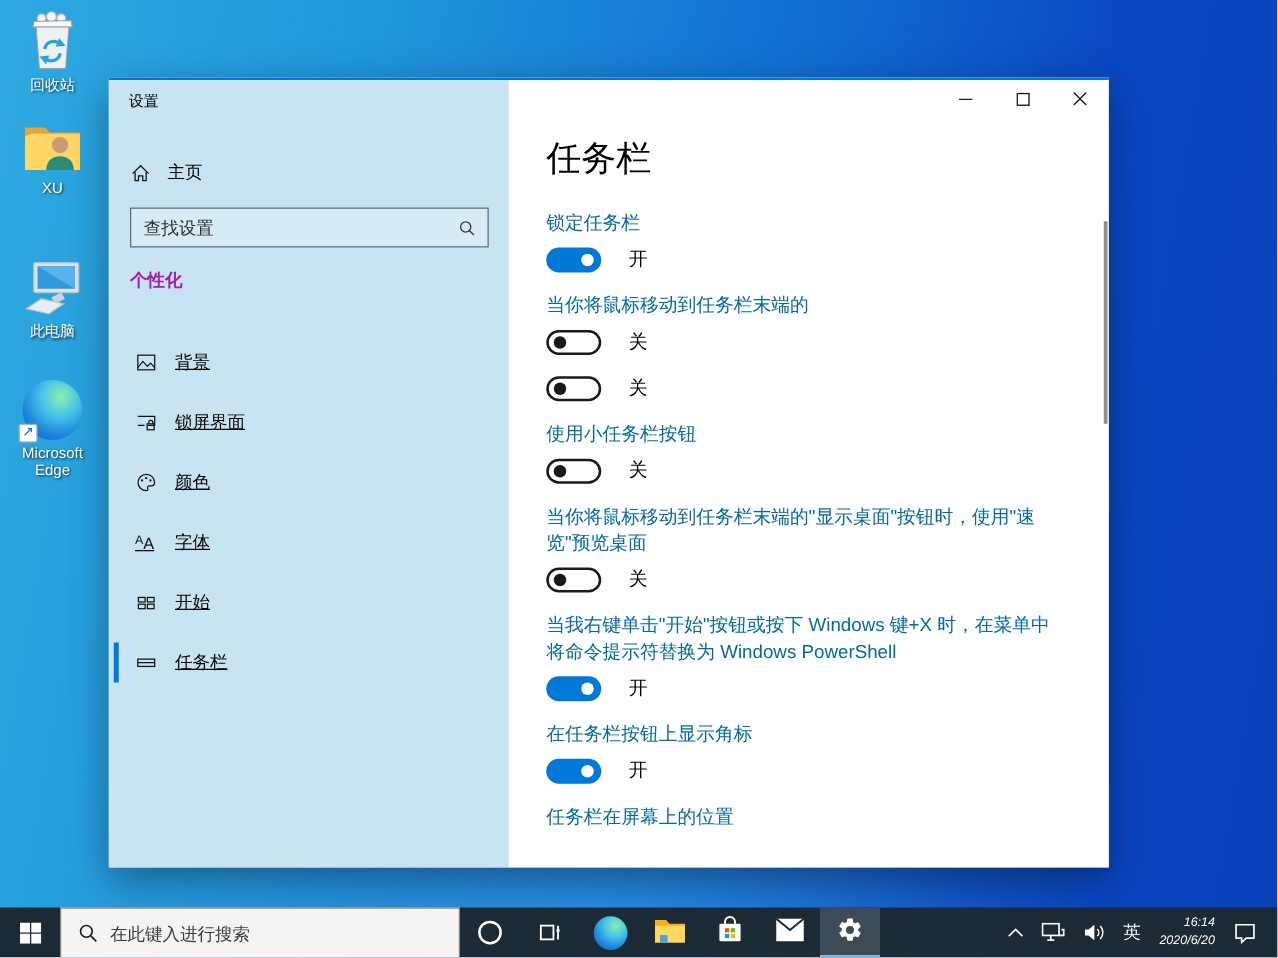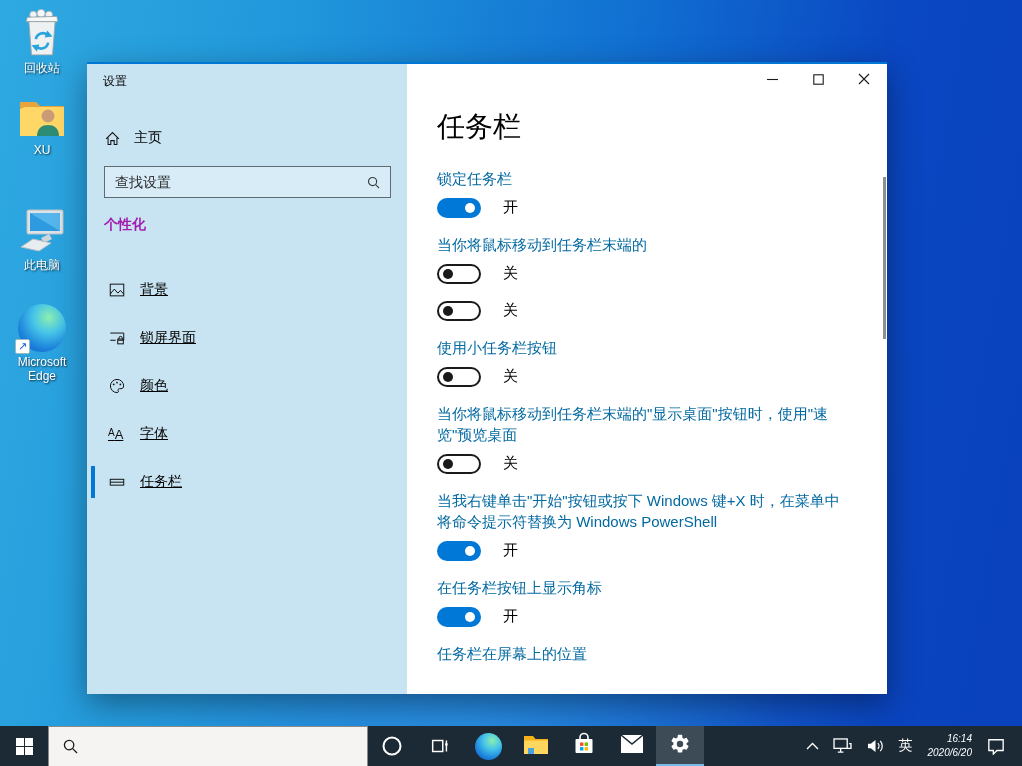--- a/index.html
+++ b/index.html
@@ -201,20 +201,34 @@
           </span>
           <span>颜色</span>
         </div>
         <div class="nav-item">
 
           <span class="nicon">
               <span class="fonts-glyph"><span class="small">A</span>A</span>
             </span>
           <span>字体</span>
         </div>
+        <div class="nav-item">
+
+          <span class="nicon">
+            <svg width="18" height="18" viewBox="0 0 20 20">
+                <g fill="none" stroke="#111" stroke-width="1.1">
+                  <rect x="3" y="5.5" width="6" height="4"></rect>
+                  <rect x="11" y="5.5" width="6" height="4"></rect>
+                  <rect x="3" y="11.5" width="6" height="4"></rect>
+                  <rect x="11" y="11.5" width="6" height="4"></rect>
+                </g>
+              </svg>
+          </span>
+          <span>开始</span>
+        </div>
         <div class="nav-item selected">
           <span class="accent"></span>
           <span class="nicon">
             <svg width="18" height="18" viewBox="0 0 20 20">
                 <rect x="2.5" y="7" width="15" height="6.5" fill="none" stroke="#111" stroke-width="1.1"></rect>
                 <path d="M2.5 10.2h15" stroke="#111" stroke-width="1.1"></path>
               </svg>
           </span>
           <span>任务栏</span>
         </div>
@@ -333,20 +347,21 @@
           </g>
         </svg>
     </div>
     <div class="tb-search">
       <span class="mag">
         <svg width="15" height="15" viewBox="0 0 16 16">
             <circle cx="6.5" cy="6.5" r="5" fill="none" stroke="#1a1a1a" stroke-width="1.4"></circle>
             <path d="M10.3 10.3L15 15" stroke="#1a1a1a" stroke-width="1.4"></path>
           </svg>
       </span>
+      <input type="text" placeholder="在此键入进行搜索" style="">
     </div>
     <div class="tb-btn">
       <svg width="22" height="22" viewBox="0 0 22 22">
           <circle cx="11" cy="11" r="8.5" fill="none" stroke="#fff" stroke-width="2"></circle>
         </svg>
     </div>
     <div class="tb-btn">
       <svg width="22" height="22" viewBox="0 0 24 24">
           <g fill="none" stroke="#fff" stroke-width="1.6">
             <rect x="4" y="6" width="11" height="12"></rect>

